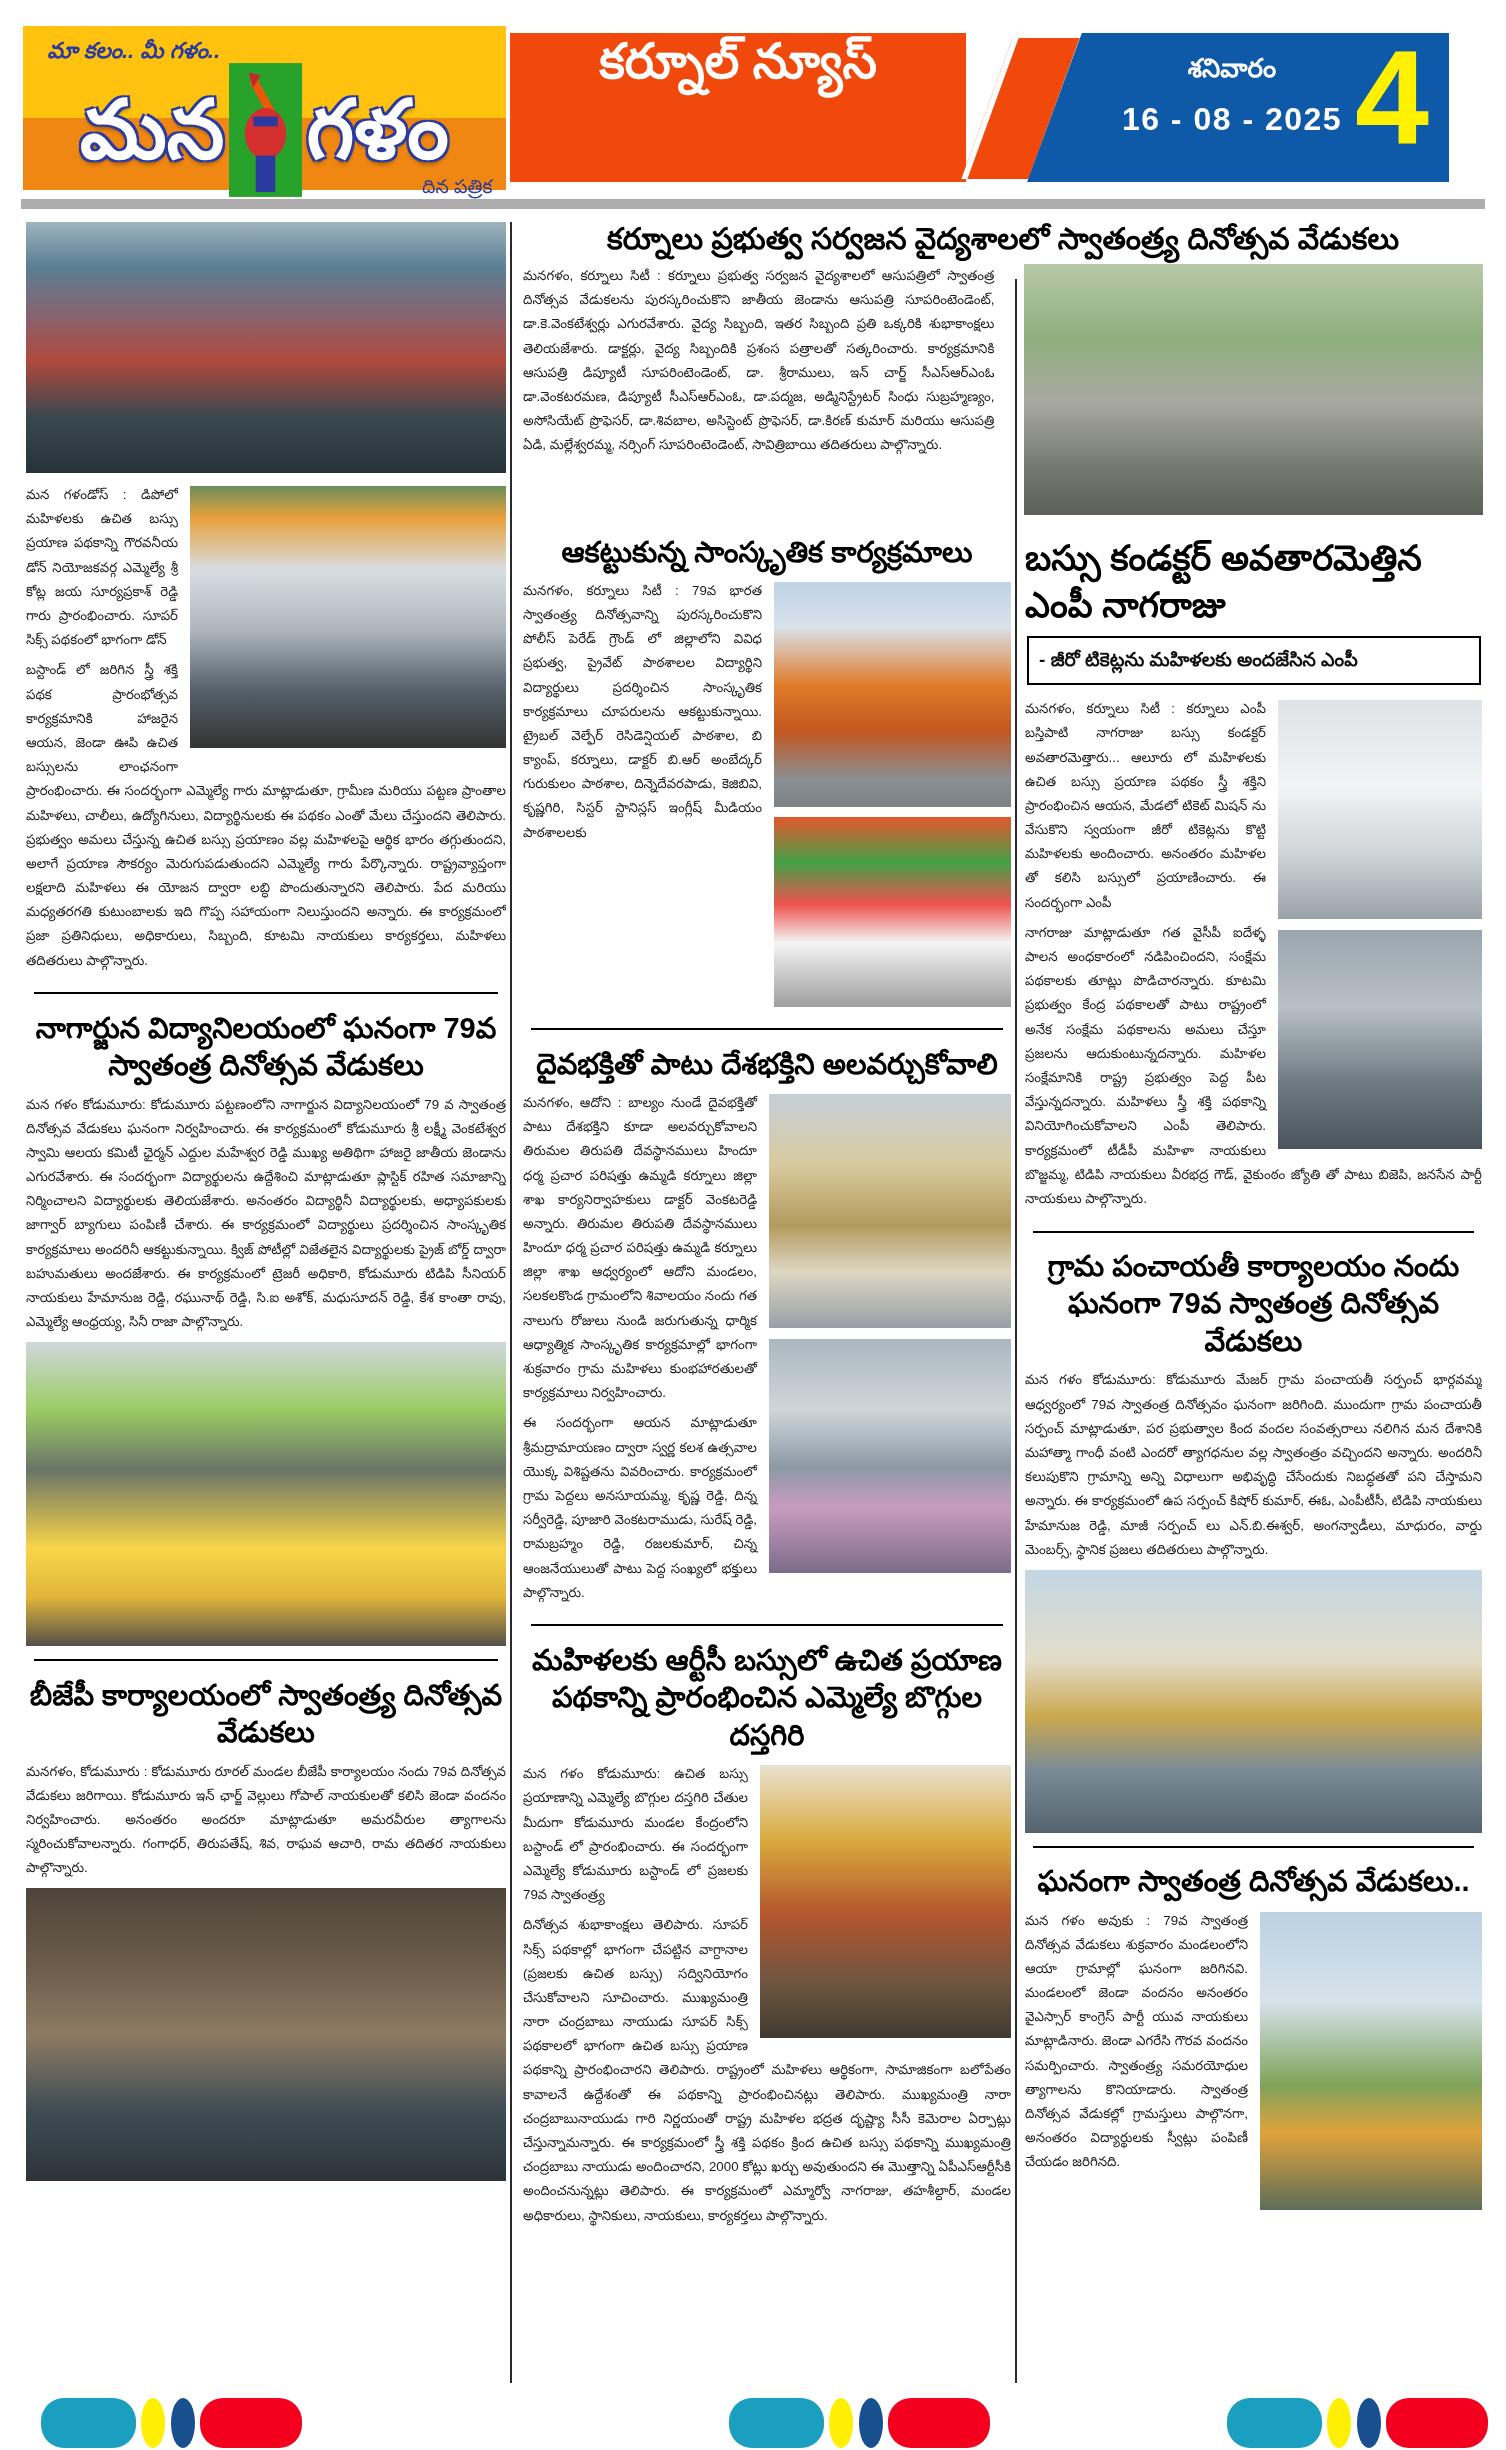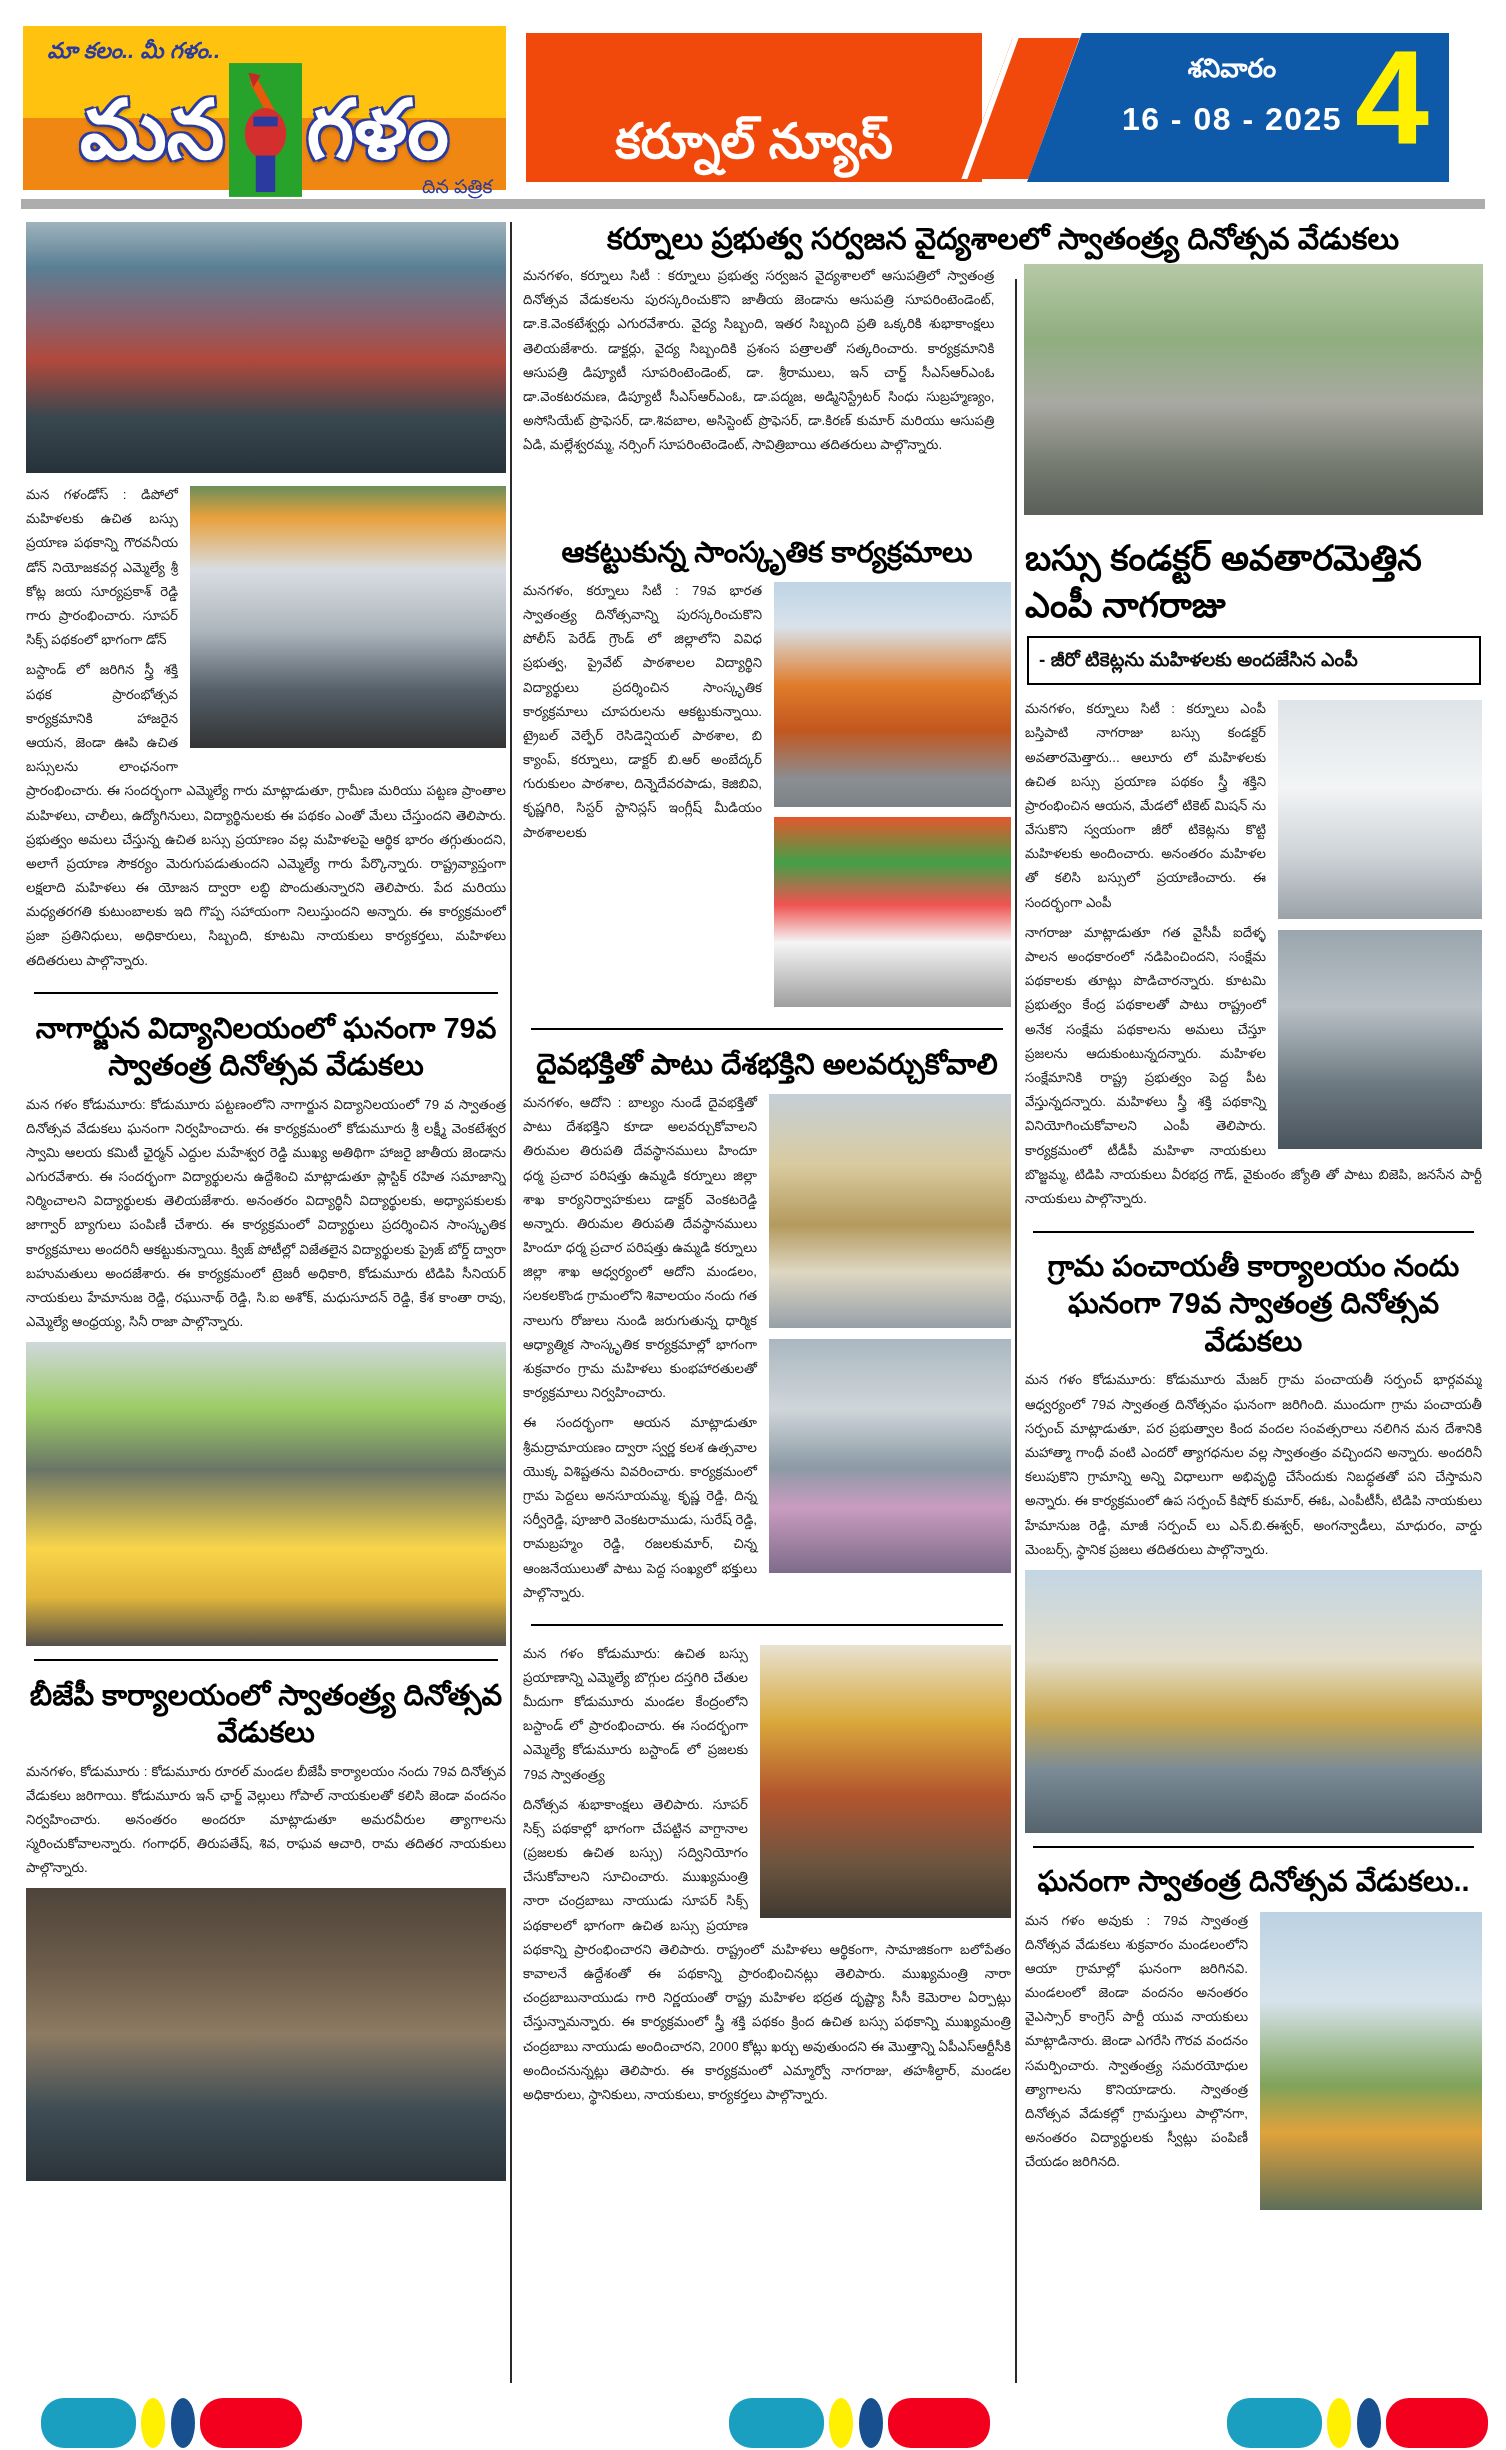--- a/index.html
+++ b/index.html
@@ -11,21 +11,21 @@
   .logo-box{position:absolute;left:23px;top:26px;width:483px;height:164px;
     background:linear-gradient(180deg,#ffc20e 0 56%,#ef8712 56% 100%);padding:7.6px 13.7px;}
   .tagline{color:#2b3a9e;font-weight:700;font-style:italic;font-size:22px;margin:4.6px 0 0 10.6px;}
   .brand-row{display:flex;align-items:center;justify-content:center;margin-top:-6px;}
   .brand-word{font-size:82px;font-weight:800;color:#ffffff;line-height:1.05;
     text-shadow:-2.3px -2.3px 0 #2b3a9e,2.3px -2.3px 0 #2b3a9e,-2.3px 2.3px 0 #2b3a9e,2.3px 2.3px 0 #2b3a9e,0 3.8px 4.6px rgba(0,0,0,.35);}
   .fist{display:inline-block;width:73px;height:134px;margin:0 4.6px;flex:0 0 auto;}
   .brand-sub{color:#2b3a9e;font-weight:400;font-size:19px;text-align:right;margin-top:-21px;}
 
   .section-banner{position:absolute;left:510px;top:33px;width:456px;height:149px;background:#f1490c;
-    display:flex;align-items:flex-end;justify-content:center;margin-left:16px;}
+    display:flex;align-items:flex-start;justify-content:center;}
   .section-banner span{color:#fff;font-weight:800;font-size:49px;}
   .orange-slash{position:absolute;left:987px;top:38px;width:73px;height:141px;background:#f1490c;
     transform:skewX(-20deg);border-right:6px solid #fff;border-left:6px solid #fff;}
   .date-box{position:absolute;left:1027px;top:33px;width:422px;height:149px;background:#0f5aa8;
     clip-path:polygon(13% 0,100% 0,100% 100%,0 100%);padding:20px 23px 0 91px;}
   .date-box .day{color:#ffffff;font-weight:700;font-size:26px;text-align:center;width:228px;}
   .date-box .date{color:#fff;font-weight:700;font-size:32px;text-align:center;width:228px;margin-top:10.6px;letter-spacing:1.5px;}
   .page-num{position:absolute;right:20px;top:-7.6px;color:#fff100;font-weight:800;font-size:133px;line-height:1.1;}
   .gray-bar{position:absolute;left:21px;top:199px;width:1464px;height:10px;background:#adadad;}
 
@@ -169,20 +169,21 @@
           <div class="ph" style="width:242px;height:234px;background:linear-gradient(180deg,#aab7c0 0%,#cfd6da 30%,#8c9aa5 55%,#c99cc0 72%,#7d6b8a 100%);"></div>
         </div>
         <p class="body">మనగళం, ఆదోని : బాల్యం నుండే దైవభక్తితో పాటు దేశభక్తిని కూడా అలవర్చుకోవాలని తిరుమల తిరుపతి దేవస్థానములు హిందూ ధర్మ ప్రచార పరిషత్తు ఉమ్మడి కర్నూలు జిల్లా శాఖ కార్యనిర్వాహకులు డాక్టర్ వెంకటరెడ్డి అన్నారు. తిరుమల తిరుపతి దేవస్థానములు హిందూ ధర్మ ప్రచార పరిషత్తు ఉమ్మడి కర్నూలు జిల్లా శాఖ ఆధ్వర్యంలో ఆదోని మండలం, సలకలకొండ గ్రామంలోని శివాలయం నందు గత నాలుగు రోజులు నుండి జరుగుతున్న ధార్మిక ఆధ్యాత్మిక సాంస్కృతిక కార్యక్రమాల్లో భాగంగా శుక్రవారం గ్రామ మహిళలు కుంభహారతులతో కార్యక్రమాలు నిర్వహించారు.</p>
         <p class="body">ఈ సందర్భంగా ఆయన మాట్లాడుతూ శ్రీమద్రామాయణం ద్వారా స్వర్ణ కలశ ఉత్సవాల యొక్క విశిష్టతను వివరించారు. కార్యక్రమంలో గ్రామ పెద్దలు అనసూయమ్మ, కృష్ణ రెడ్డి, దిన్న సర్వీరెడ్డి, పూజారి వెంకటరాముడు, సురేష్ రెడ్డి, రామబ్రహ్మం రెడ్డి, రజలకుమార్, చిన్న ఆంజనేయులుతో పాటు పెద్ద సంఖ్యలో భక్తులు పాల్గొన్నారు.</p>
       </div>
     </article>
 
     <div class="sep"></div>
 
     <article class="article">
+      <h1 class="hl hl-m center">మహిళలకు ఆర్టీసీ బస్సులో ఉచిత ప్రయాణ పథకాన్ని ప్రారంభించిన ఎమ్మెల్యే బొగ్గుల దస్తగిరి</h1>
       <div class="clearfix">
         <div class="media-r" style="width:251px;">
           <div class="ph" style="width:251px;height:273px;background:linear-gradient(180deg,#e8e2d2 0%,#d9a93c 28%,#b3552e 55%,#6d5540 80%,#403a30 100%);"></div>
         </div>
         <p class="body">మన గళం కోడుమూరు: ఉచిత బస్సు ప్రయాణాన్ని ఎమ్మెల్యే బొగ్గుల దస్తగిరి చేతుల మీదుగా కోడుమూరు మండల కేంద్రంలోని బస్టాండ్ లో ప్రారంభించారు. ఈ సందర్భంగా ఎమ్మెల్యే కోడుమూరు బస్టాండ్ లో ప్రజలకు 79వ స్వాతంత్ర్య</p>
         <p class="body">దినోత్సవ శుభాకాంక్షలు తెలిపారు. సూపర్ సిక్స్ పథకాల్లో భాగంగా చేపట్టిన వాగ్దానాల (ప్రజలకు ఉచిత బస్సు) సద్వినియోగం చేసుకోవాలని సూచించారు. ముఖ్యమంత్రి నారా చంద్రబాబు నాయుడు సూపర్ సిక్స్ పథకాలలో భాగంగా ఉచిత బస్సు ప్రయాణ పథకాన్ని ప్రారంభించారని తెలిపారు. రాష్ట్రంలో మహిళలు ఆర్థికంగా, సామాజికంగా బలోపేతం కావాలనే ఉద్దేశంతో ఈ పథకాన్ని ప్రారంభించినట్లు తెలిపారు. ముఖ్యమంత్రి నారా చంద్రబాబునాయుడు గారి నిర్ణయంతో రాష్ట్ర మహిళల భద్రత దృష్ట్యా సీసీ కెమెరాల ఏర్పాట్లు చేస్తున్నామన్నారు. ఈ కార్యక్రమంలో స్త్రీ శక్తి పథకం క్రింద ఉచిత బస్సు పథకాన్ని ముఖ్యమంత్రి చంద్రబాబు నాయుడు అందించారని, 2000 కోట్లు ఖర్చు అవుతుందని ఈ మొత్తాన్ని ఏపీఎస్ఆర్టీసీకి అందించనున్నట్లు తెలిపారు. ఈ కార్యక్రమంలో ఎమ్మార్వో నాగరాజు, తహశీల్దార్, మండల అధికారులు, స్థానికులు, నాయకులు, కార్యకర్తలు పాల్గొన్నారు.</p>
       </div>
     </article>
 
   </section>

